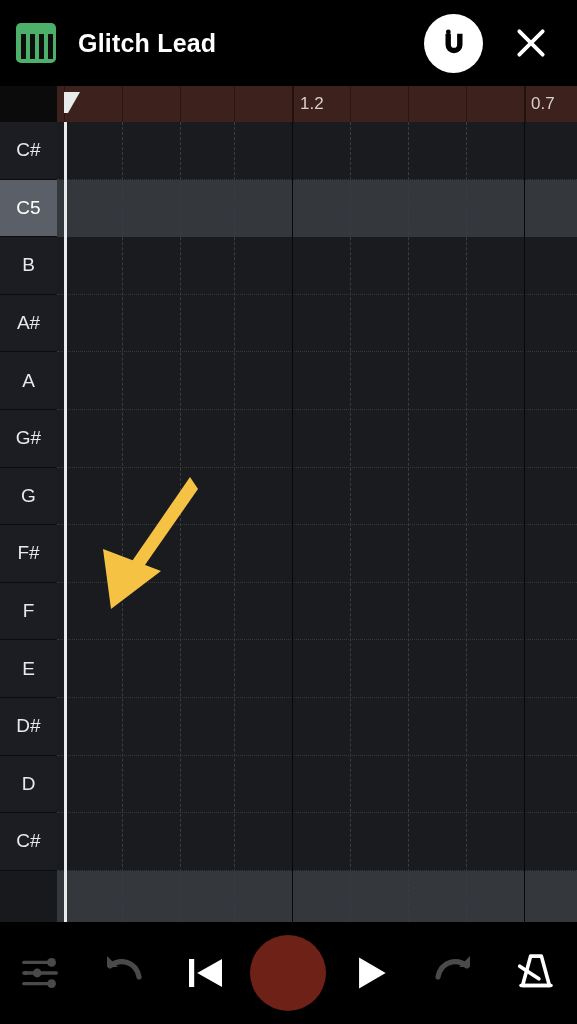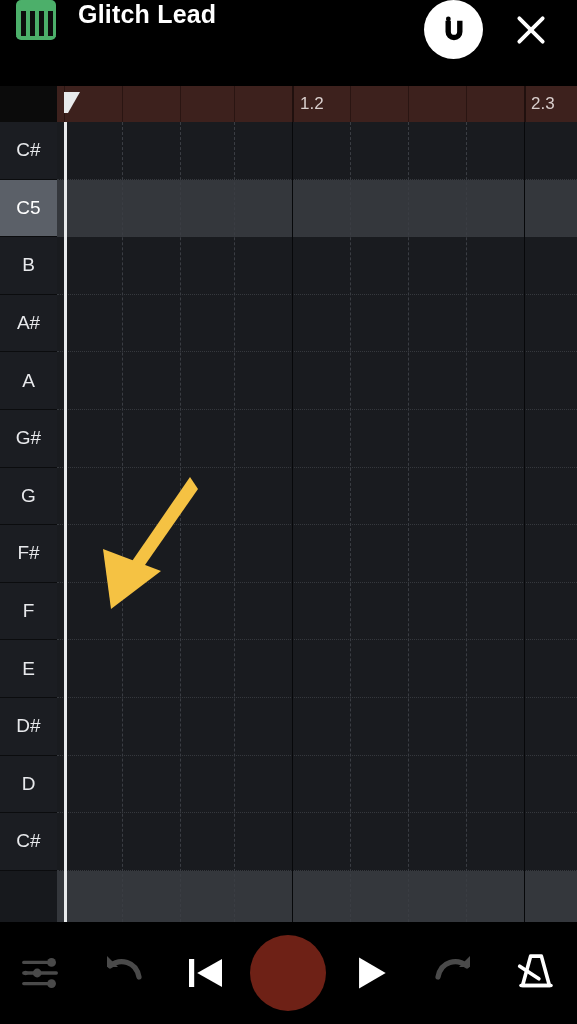--- a/index.html
+++ b/index.html
@@ -8,21 +8,21 @@
     background:#000;
     font-family:"Liberation Sans", sans-serif;
     overflow:hidden;
   }
   #app { position:relative; width:577px; height:1024px; background:#000; }
 
   
   #header {
     position:absolute; top:0; left:0; width:577px; height:86px;
     background:#000;
-    display:flex; align-items:flex-start;
+    display:flex; align-items:center;
   }
   #app-icon {
     width:40px; height:40px; margin-left:16px;
     background:#4caf6a; border-radius:5px;
     position:relative; overflow:hidden; flex:0 0 auto;
   }
   #app-icon .wk {
     position:absolute; bottom:3px; width:5px; height:26px;
     background:#0d0d0d; border-radius:0 0 1px 1px;
   }
@@ -155,21 +155,21 @@
       <div class="ruler-div" style="left:7px"></div>
       <div class="ruler-div" style="left:65px"></div>
       <div class="ruler-div" style="left:123px"></div>
       <div class="ruler-div" style="left:177px"></div>
       <div class="ruler-div ruler-beat" style="left:235px"></div>
       <div class="ruler-div" style="left:293px"></div>
       <div class="ruler-div" style="left:351px"></div>
       <div class="ruler-div" style="left:409px"></div>
       <div class="ruler-div ruler-beat" style="left:467px"></div>
       <div class="ruler-label" style="left:243px">1.2</div>
-      <div class="ruler-label" style="left:474px">2.3</div>
+      <div class="ruler-label" style="left:474px">0.7</div>
     </div>
   </div>
 
   <div id="editor">
 
     <div id="keys">
       <div class="key-row black">
           <span>C#</span>
         </div>
       <div class="key-row octave">

